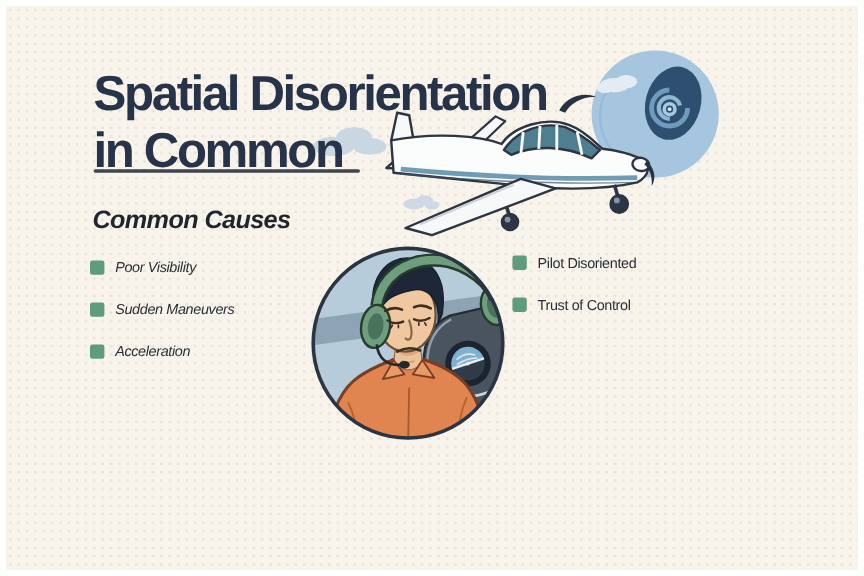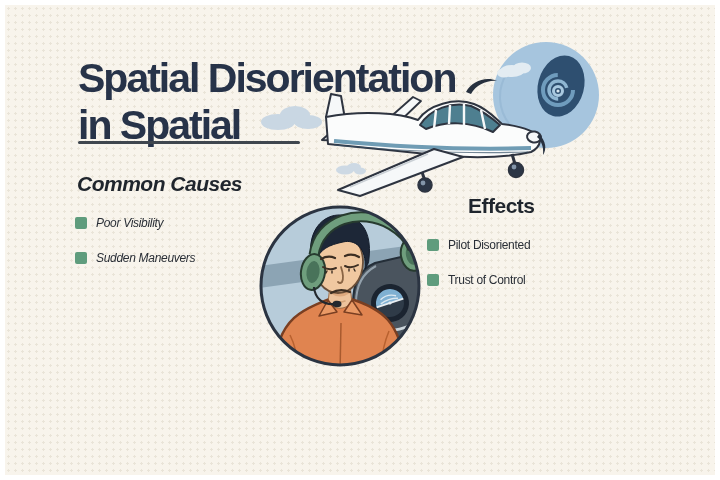--- a/index.html
+++ b/index.html
@@ -52,21 +52,21 @@
   .plane-svg{position:absolute;left:245px;top:30px;z-index:2;}
   .pilot-svg{position:absolute;left:252px;top:198px;z-index:3;}
 </style>
 </head>
 <body>
 
 <div class="canvas">
 
   <h1 class="title">
     <span style="display:block">Spatial Disorientation</span>
-    <span style="display:block">in Spatial</span>
+    <span style="display:block">in Common</span>
   </h1>
   <div class="divider"></div>
 
   <svg class="plane-svg" width="370" height="175" viewBox="0 0 370 175" aria-hidden="true">
 
     <g>
       <circle cx="296" cy="60" r="53" fill="#a6c5de"></circle>
       <circle cx="294" cy="62" r="44" fill="none" stroke="#8fb3cf" stroke-width="2" stroke-dasharray="55 225" opacity="0.55" transform="rotate(140 294 62)"></circle>
       <ellipse cx="311" cy="51" rx="23" ry="31" fill="#2e4f70" transform="rotate(15 311 51)"></ellipse>
       <circle cx="308" cy="55" r="15" fill="none" stroke="#6f9cbd" stroke-width="4" stroke-dasharray="70 25"></circle>
@@ -205,25 +205,28 @@
     <h2>Common Causes</h2>
     <ul>
       <li>
         <span class="bullet"></span>
         <span class="item-label">Poor Visibility</span>
       </li>
       <li>
         <span class="bullet"></span>
         <span class="item-label">Sudden Maneuvers</span>
       </li>
+      <li>
+        <span class="bullet"></span>
+        <span class="item-label">Acceleration</span>
+      </li>
     </ul>
   </div>
 
   <div class="section" id="sec-effects">
-    <h2>Effects</h2>
     <ul>
       <li>
         <span class="bullet"></span>
         <span class="item-label">Pilot Disoriented</span>
       </li>
       <li>
         <span class="bullet"></span>
         <span class="item-label">Trust of Control</span>
       </li>
     </ul>

